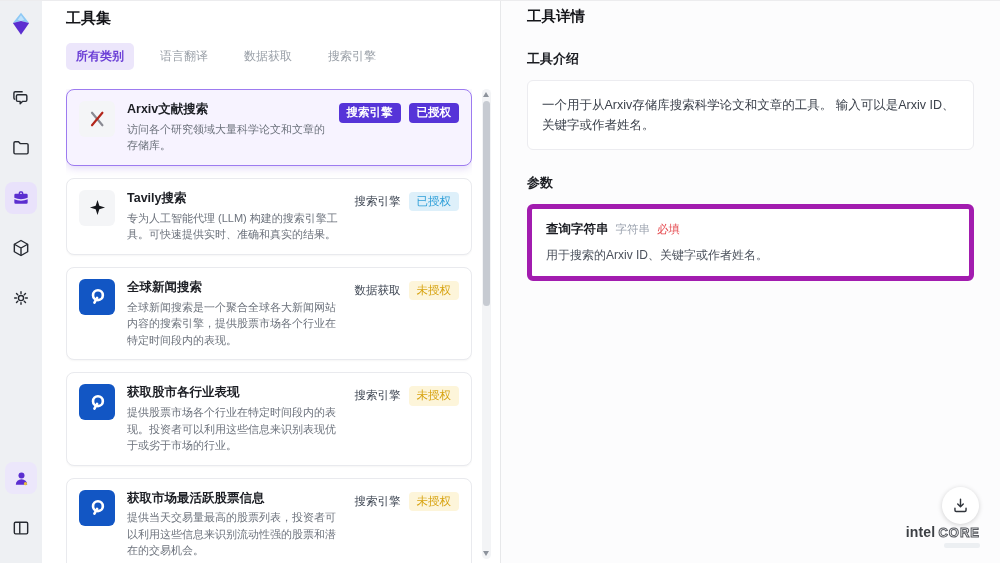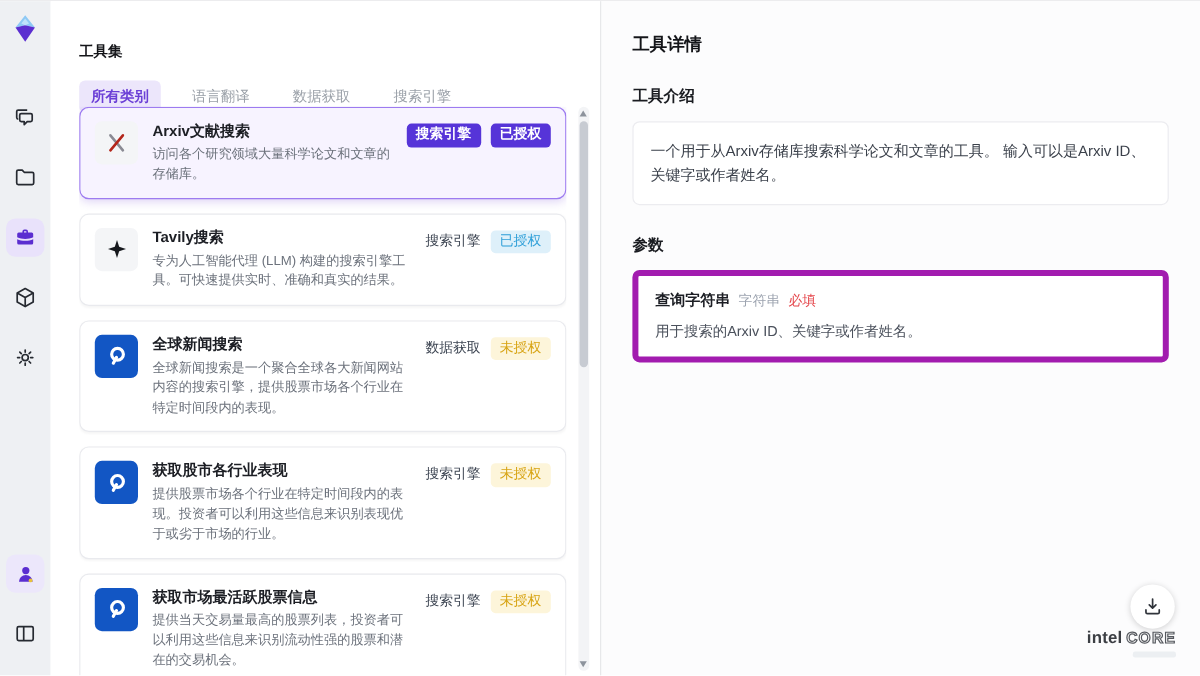--- a/index.html
+++ b/index.html
@@ -14,21 +14,21 @@
     padding:8px 0 10px; z-index:5; }
   .rail .logo { width:30px; height:30px; display:flex; align-items:center; justify-content:center; margin-bottom:34px; }
   .rail-btn { width:32px; height:32px; border:none; background:transparent; border-radius:8px;
     display:flex; align-items:center; justify-content:center; margin:9px 0; cursor:pointer; }
   .rail-btn.active { background:#e9e2fb; }
   .rail-btn.accent { background:#ece7fb; }
   .rail-spacer { flex:1; }
 
   
   .tools-panel { position:absolute; left:42px; top:0; bottom:0; width:458px; background:#fff; }
-  .tools-title { font-size:12px; font-weight:bold; color:#141519; padding:34px 0 0 24px; }
+  .tools-title { font-size:15px; font-weight:bold; color:#141519; padding:8px 0 0 24px; }
   .tabs { display:flex; align-items:center; gap:16px; padding:15px 0 0 24px; }
   .tab { border:none; background:transparent; font-size:12px; color:#9aa0a8; cursor:pointer;
     padding:5px 10px; border-radius:5px; font-family:inherit; }
   .tab.active { background:#ece6fb; color:#6b3fd6; font-weight:bold; }
 
   .tool-list { position:absolute; left:24px; right:28px; top:88px; bottom:0;
     display:flex; flex-direction:column; gap:12px; overflow:hidden; }
   .tool-card { display:flex; align-items:flex-start; background:#fff;
     border:1px solid #e9eaee; border-radius:8px; padding:11px 12px; cursor:pointer;
     box-shadow:0 1px 2px rgba(20,22,30,.04); }
@@ -52,21 +52,21 @@
     background:#f3f4f6; border-radius:5px; cursor:pointer; }
   .vs-thumb { position:absolute; left:1px; right:1px; top:12px; height:205px;
     background:#c7cbd2; border-radius:4px; }
   .vs-up, .vs-dn { position:absolute; left:1px; width:0; height:0;
     border-left:3.5px solid transparent; border-right:3.5px solid transparent; }
   .vs-up { top:3px; border-bottom:5px solid #8d939c; }
   .vs-dn { bottom:3px; border-top:5px solid #8d939c; }
 
   
   .details { position:absolute; left:500px; right:0; top:0; bottom:0;
-    background:#fcfcfd; border-left:1px solid #e7e8ea; padding:27px 26px; }
+    background:#fcfcfd; border-left:1px solid #e7e8ea; padding:6px 26px; }
   .details h2 { font-size:14.5px; font-weight:bold; color:#141519; }
   .details h3 { font-size:13px; font-weight:bold; color:#1a1c21; margin-top:24px; }
   .intro-box { margin-top:12px; background:#fff; border:1px solid #ececf0; border-radius:6px;
     padding:14px; font-size:12.5px; color:#3b414b; line-height:1.6; }
   .param-box { margin-top:12px; background:#fff; border:5px solid #a21caf; border-radius:6px;
     padding:12px 14px; }
   .param-head { display:flex; align-items:baseline; gap:7px; }
   .param-name { font-size:12.5px; font-weight:bold; color:#1c1e24; }
   .param-type { font-size:11.5px; color:#9ca3af; }
   .param-req  { font-size:11.5px; color:var(--red,#e5484d); }

